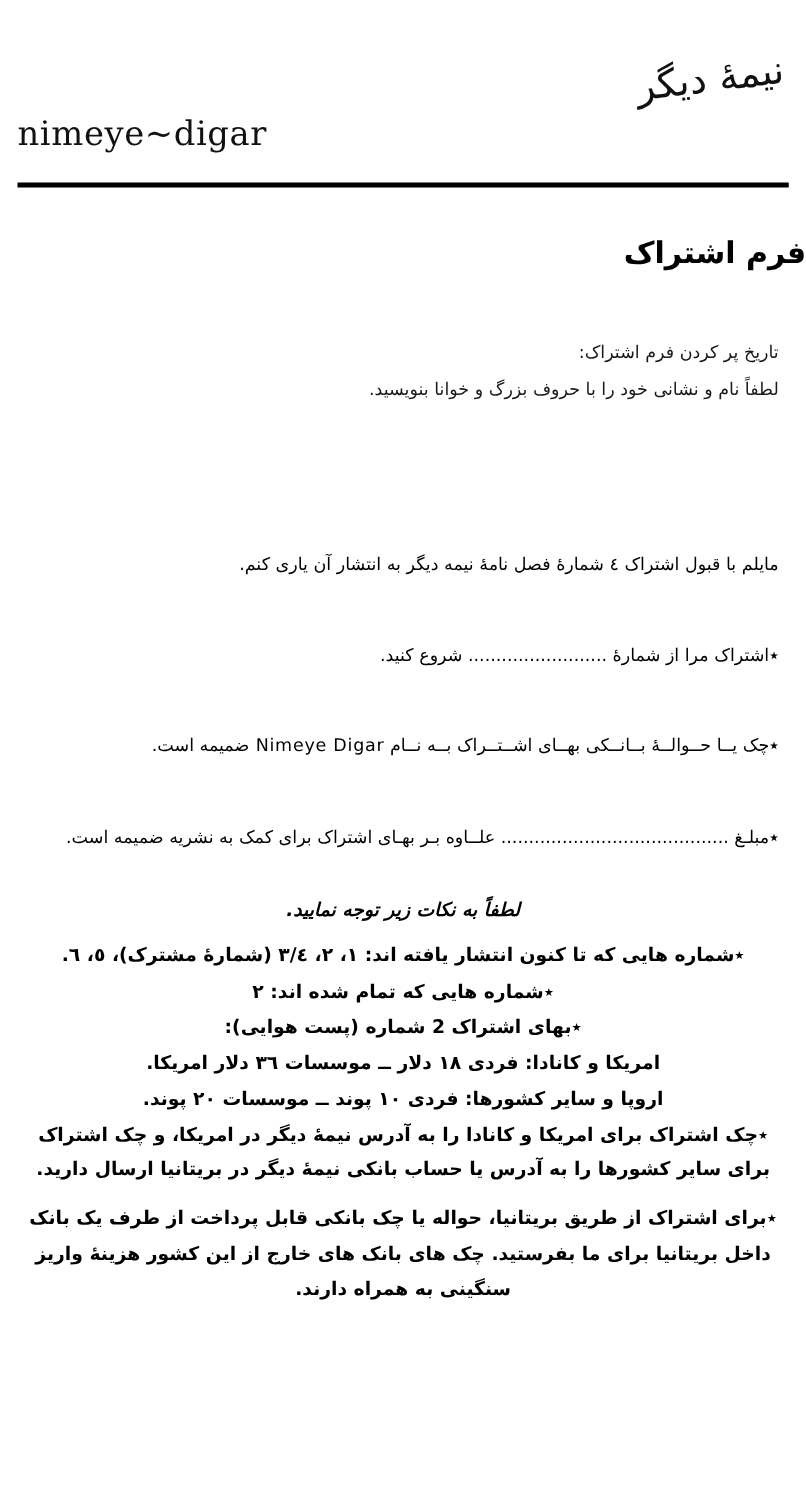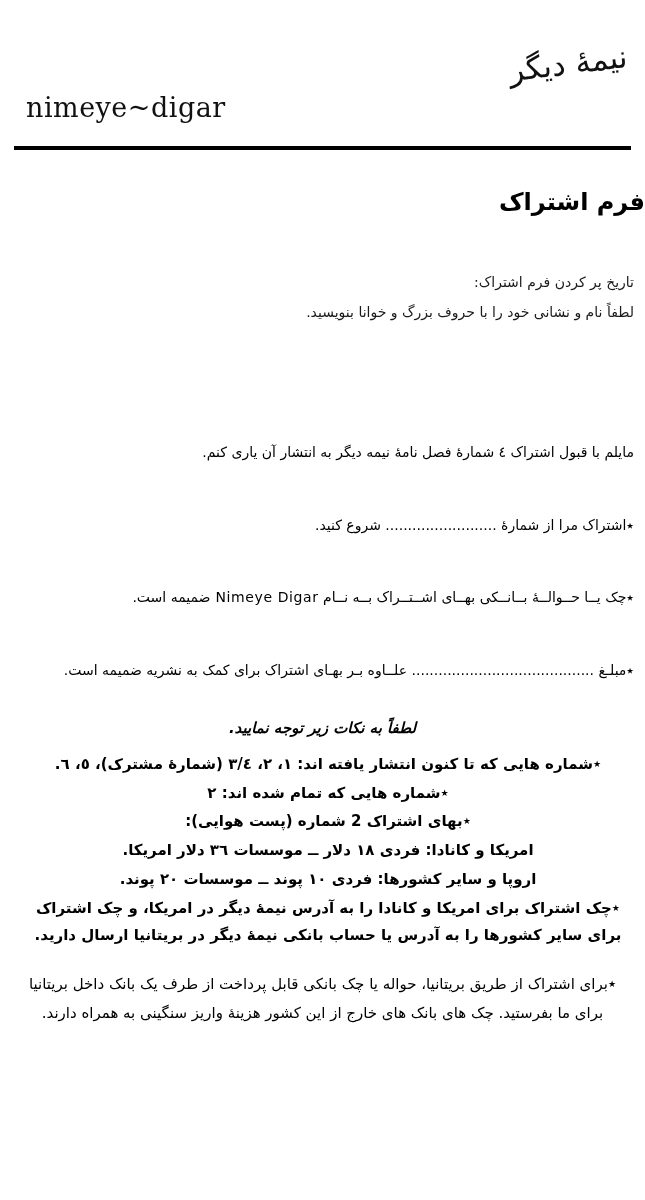--- a/index.html
+++ b/index.html
@@ -23,21 +23,21 @@
     box-sizing: border-box;
   }
 
   
   .masthead {
     position: relative;
     height: 150px;
   }
   .logo-latin {
     position: absolute;
-    left: 26px;
+    left: 14px;
     top: 92px;
     font-family: "DejaVu Serif", serif;
     font-size: 27px;
     letter-spacing: 0.5px;
     color: #111;
     white-space: nowrap;
   }
   .logo-persian {
     position: absolute;
     right: 18px;
@@ -66,21 +66,21 @@
     direction: rtl;
     font-size: 24px;
     font-weight: bold;
     letter-spacing: 0.5px;
   }
 
   
   .block {
     direction: rtl;
     text-align: right;
-    padding-right: 11px;
+    padding-right: 22px;
     padding-left: 22px;
   }
   .date-block {
     margin-top: 52px;
     font-size: 14px;
     line-height: 2.0;
     color: #1a1a1a;
   }
   .date-block div { margin-bottom: 2px; }
 
@@ -115,23 +115,23 @@
     line-height: 1.85;
     direction: rtl;
     text-align: center;
   }
   .notes .n {
     margin-bottom: 1px;
   }
   .notes .n.wrap {
   }
   .final {
-    margin-top: 20px;
+    margin-top: 10px;
     font-size: 15px;
-    font-weight: normal;
+    font-weight: bold;
     line-height: 1.9;
     direction: rtl;
     text-align: center;
     padding-right: 14px;
     padding-left: 14px;
   }
 </style>
 </head>
 <body>
 

